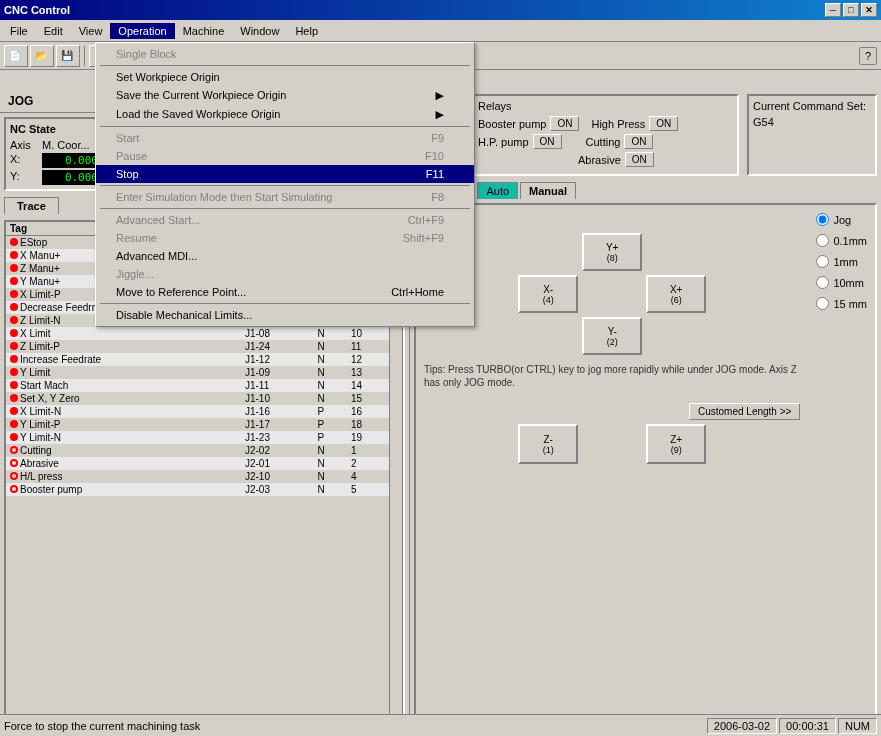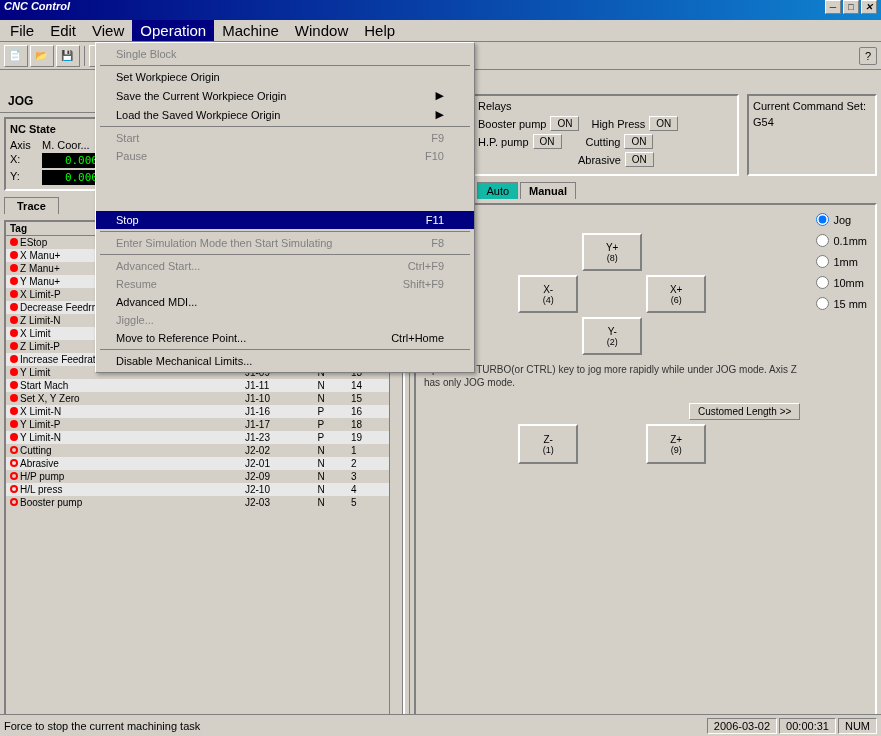--- a/index.html
+++ b/index.html
@@ -11,26 +11,26 @@
       font-size: 11px;
       overflow: hidden;
       position: relative;
     }
 
     
     .title-bar {
       height: 20px;
       background: linear-gradient(to right, #000080, #1084d0);
       display: flex;
+      align-items: center;
       justify-content: space-between;
       padding: 0 4px;
       color: white;
       font-size: 11px;
       font-weight: bold;
-      font-style: italic;
     }
     .title-bar-buttons {
       display: flex;
       gap: 2px;
     }
     .title-btn {
       width: 16px;
       height: 14px;
       background: #d4d0c8;
       border: 1px solid;
@@ -48,21 +48,21 @@
       height: 22px;
       background: #d4d0c8;
       display: flex;
       align-items: center;
       border-bottom: 1px solid #808080;
       padding: 0 2px;
     }
     .menu-item {
       padding: 2px 8px;
       cursor: pointer;
-      font-size: 15px;
+      font-size: 11px;
     }
     .menu-item:hover, .menu-item.active {
       background: #000080;
       color: white;
     }
     .menu-item.active {
       background: #000080;
       color: white;
     }
 
@@ -361,27 +361,26 @@
       box-shadow: 2px 2px 4px rgba(0,0,0,0.3);
       min-width: 380px;
       padding: 2px 0;
     }
     .dropdown-item {
       padding: 3px 30px 3px 20px;
       font-size: 11px;
       cursor: pointer;
       display: flex;
       justify-content: space-between;
-      align-items: center;
+      align-items: flex-start;
       position: relative;
     }
     .dropdown-item.selected {
       background: #000080;
       color: white;
-      margin-top: 46px;
     }
     .dropdown-item.disabled {
       color: #808080;
       cursor: default;
     }
     .dropdown-sep {
       height: 1px;
       background: #808080;
       margin: 2px 4px;
     }
@@ -580,26 +579,20 @@
                   <td>N</td>
                   <td>1</td>
                 </tr>
                 <tr>
                   <td><span class="dot-red-outline"></span>Abrasive</td>
                   <td>J2-01</td>
                   <td>N</td>
                   <td>2</td>
                 </tr>
                 <tr>
-                  <td><span class="dot-red-outline"></span>H/P pump</td>
-                  <td>J2-09</td>
-                  <td>N</td>
-                  <td>3</td>
-                </tr>
-                <tr>
                   <td><span class="dot-red-outline"></span>H/L press</td>
                   <td>J2-10</td>
                   <td>N</td>
                   <td>4</td>
                 </tr>
                 <tr>
                   <td><span class="dot-red-outline"></span>Booster pump</td>
                   <td>J2-03</td>
                   <td>N</td>
                   <td>5</td>

